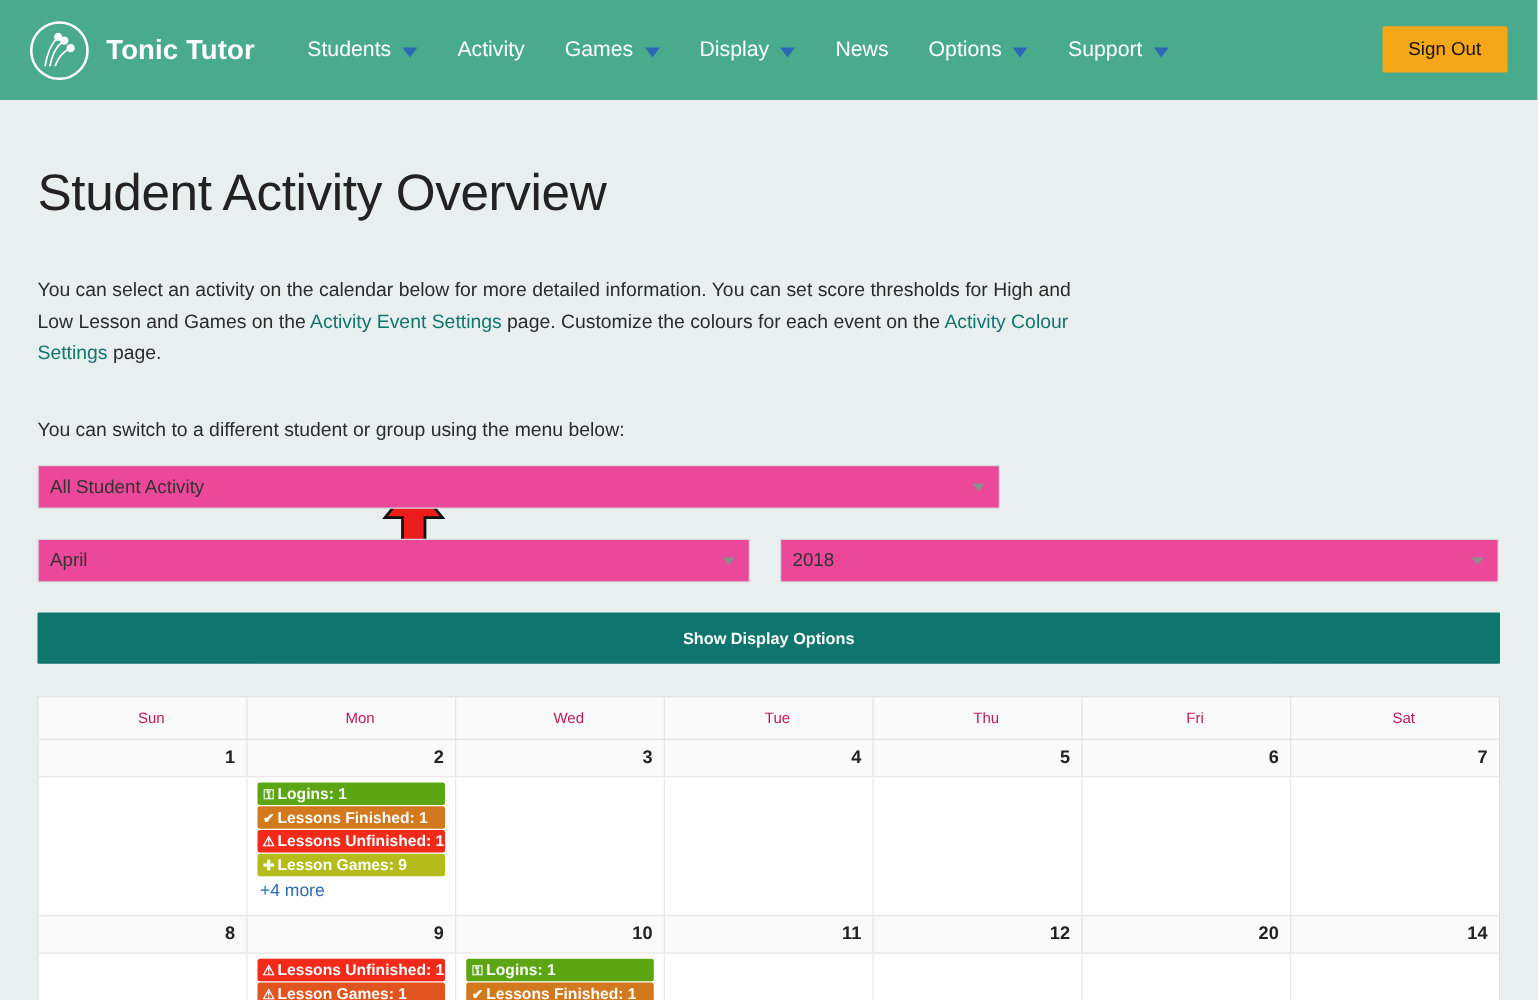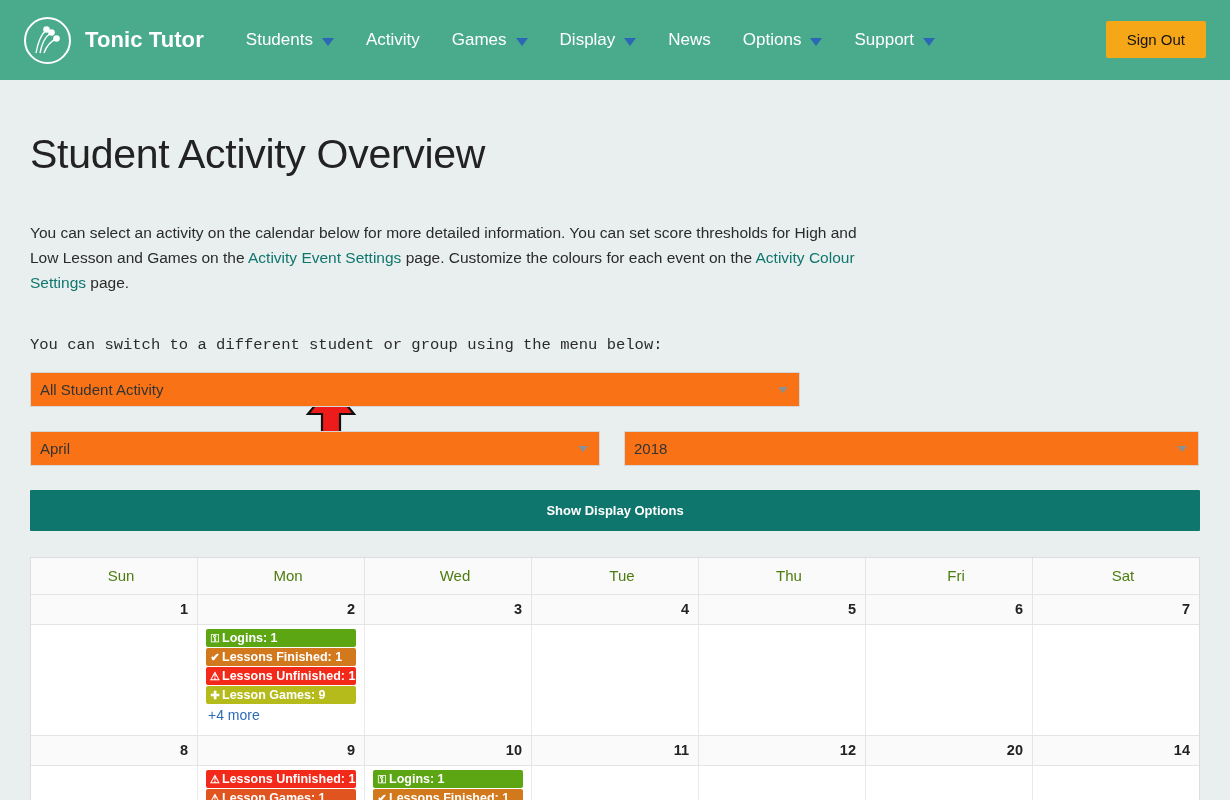--- a/index.html
+++ b/index.html
@@ -98,36 +98,35 @@
     max-width: 858px;
   }
   .intro-para a, .link {
     color: #0f766e;
     cursor: pointer;
   }
   .switch-para {
     font-size: 15.5px;
     color: #2b2b2b;
     margin: 41px 0 0 0;
-    font-family: Liberation Mono, monospace;
   }
 
   
   .red-arrow {
     position: absolute;
     left: 305px;
     top: 253px;
     width: 52px;
     height: 70px;
     pointer-events: none;
   }
 
   
   .select-box {
-    background: #f97316;
+    background: #ec4899;
     border: 1px solid #d3d7d9;
     height: 35px;
     display: flex;
     align-items: center;
     padding: 0 10px 0 9px;
     font-size: 15px;
     color: #333333;
     cursor: pointer;
     position: relative;
     border-radius: 1px;
@@ -173,22 +172,22 @@
     border-bottom: none;
     background: #ffffff;
   }
   .cal-dow-row {
     display: flex;
     background: #fafafa;
   }
   .cal-dow {
     flex: 1 1 0;
     text-align: center;
-    font-size: 15px;
-    color: #4d7c0f;
+    font-size: 12px;
+    color: #be185d;
     padding: 9px 0 10px 14px;
     border-right: 1px solid #e4e4e4;
   }
   .cal-dow:last-child { border-right: none; }
 
   .cal-weeknum-row {
     display: flex;
     background: #fafafa;
     border-top: 1px solid #e4e4e4;
     border-bottom: 1px solid #e4e4e4;

